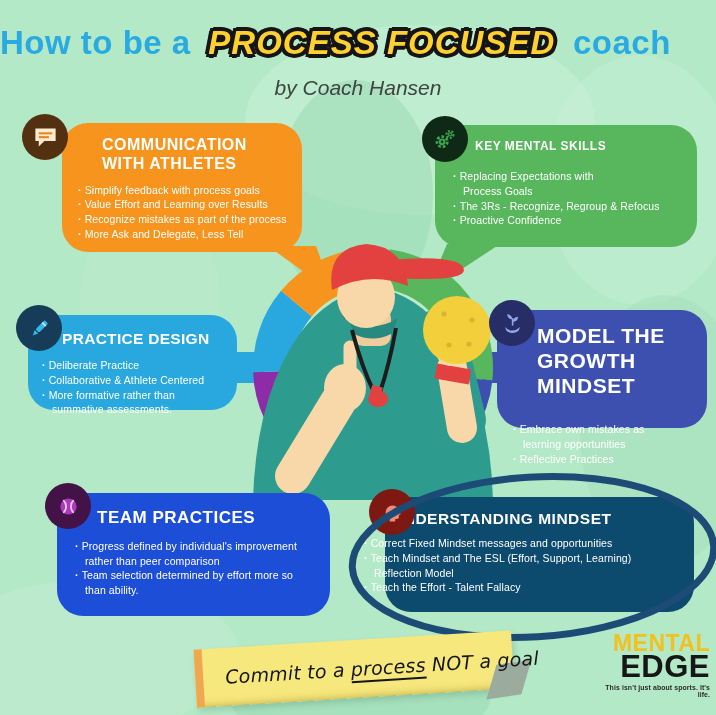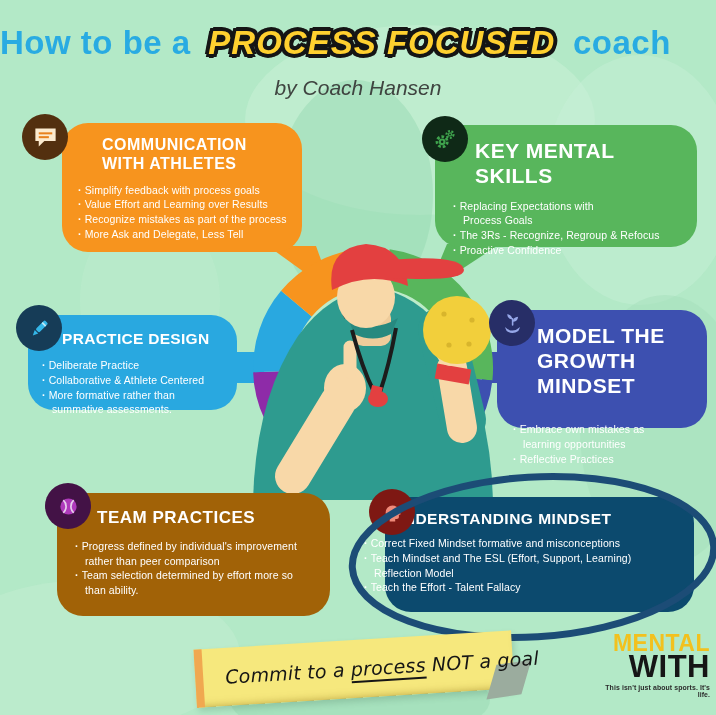--- a/index.html
+++ b/index.html
@@ -45,21 +45,21 @@
     display:flex; align-items:center; justify-content:center;
   }
   .icon-circle svg { width:27px; height:27px; }
 
   .card-communication { left:62px; top:123px; width:240px; height:129px; padding:13px 8px 4px 40px; }
   .card-communication .card-title { font-size:16px; margin-bottom:9px; }
   .card-communication .icon-circle { left:-40px; top:-9px; }
   .card-communication ul { margin-left:-24px; }
 
   .card-mental { left:435px; top:125px; width:262px; height:122px; padding:14px 6px 0 40px; }
-  .card-mental .card-title { font-size:21px; margin-bottom:10px; }
+  .card-mental .card-title { font-size:12px; margin-bottom:16px; }
   .card-mental .icon-circle { left:-13px; top:-9px; }
   .card-mental ul { margin-left:-22px; }
 
   .card-practice { left:28px; top:315px; width:209px; height:95px; padding:15px 4px 0 34px; }
   .card-practice .card-title { font-size:15.5px; margin-bottom:10px; letter-spacing:.3px; }
   .card-practice .icon-circle { left:-12px; top:-10px; }
   .card-practice ul { margin-left:-20px; }
 
   .card-growth { left:497px; top:310px; width:210px; height:118px; padding:14px 4px 0 40px; }
   .card-growth .card-title { font-size:21px; margin-bottom:24px; max-width:170px; }
@@ -247,21 +247,21 @@
     </div>
     <div class="card-title">MODEL THE
 GROWTH MINDSET</div>
     <ul>
       <li>Embrace own mistakes as
 learning opportunities</li>
       <li>Reflective Practices</li>
     </ul>
   </div>
 
-  <div class="card card-team" style="background: #a16207; padding-left: 40px;">
+  <div class="card card-team" style="background: #1d4ed8; padding-left: 40px;">
     <div class="icon-circle" style="background: rgb(67, 18, 70);">
       <svg viewBox="0 0 24 24">
         <circle cx="12" cy="12" r="7.2" fill="#AE3ABB"></circle>
         <path d="M7.4 6.4a7.6 7.6 0 0 1 0 11.2" fill="none" stroke="#E6CFEC" stroke-width="1.5"></path>
         <path d="M16.6 6.4a7.6 7.6 0 0 0 0 11.2" fill="none" stroke="#E6CFEC" stroke-width="1.5"></path>
       </svg>
     </div>
     <div class="card-title">TEAM PRACTICES</div>
     <ul>
       <li>Progress defined by individual's improvement
@@ -273,36 +273,36 @@
 
   <div class="card card-mindset" style="background: #0c4a6e; padding-left: 7px;">
     <div class="icon-circle" style="background: rgb(126, 24, 19);">
       <svg viewBox="0 0 24 24">
         <path d="M9.5 20v-2.6c-2.2-1-3.6-3.1-3.6-5.5A6.1 6.1 0 0 1 12 5.8c2.9 0 5.4 2 6 4.8l1.3 3-1.6.6v1.9c0 1-.8 1.7-1.9 1.7h-1.4V20z" fill="#F08A7A"></path>
         <circle cx="13.4" cy="10.6" r="1.5" fill="#7E1813"></circle>
       </svg>
     </div>
     <div class="card-title">UNDERSTANDING MINDSET</div>
     <ul>
-      <li>Correct Fixed Mindset formative and misconceptions</li>
+      <li>Correct Fixed Mindset messages and opportunities</li>
       <li>Teach Mindset and The ESL (Effort, Support, Learning)
 Reflection Model</li>
       <li>Teach the Effort - Talent Fallacy</li>
     </ul>
   </div>
 
   <svg class="layer z-top" width="716" height="715">
     <ellipse cx="533" cy="557" rx="181" ry="80" fill="none" stroke-width="7" transform="rotate(-3.5 533 557)" stroke="#1C4C76"></ellipse>
   </svg>
 
   <div class="note">
     <div class="note-text">
       <span>Commit to a </span><span class="note-underline">process</span><span> NOT a goal</span>
     </div>
   </div>
 
   <div class="logo">
     <div class="logo-mental">MENTAL</div>
-    <div class="logo-edge">WITH</div>
+    <div class="logo-edge">EDGE</div>
     <div class="logo-tagline">This isn't just about sports. It's life.</div>
   </div>
 
 </div>
 
 </body></html>

